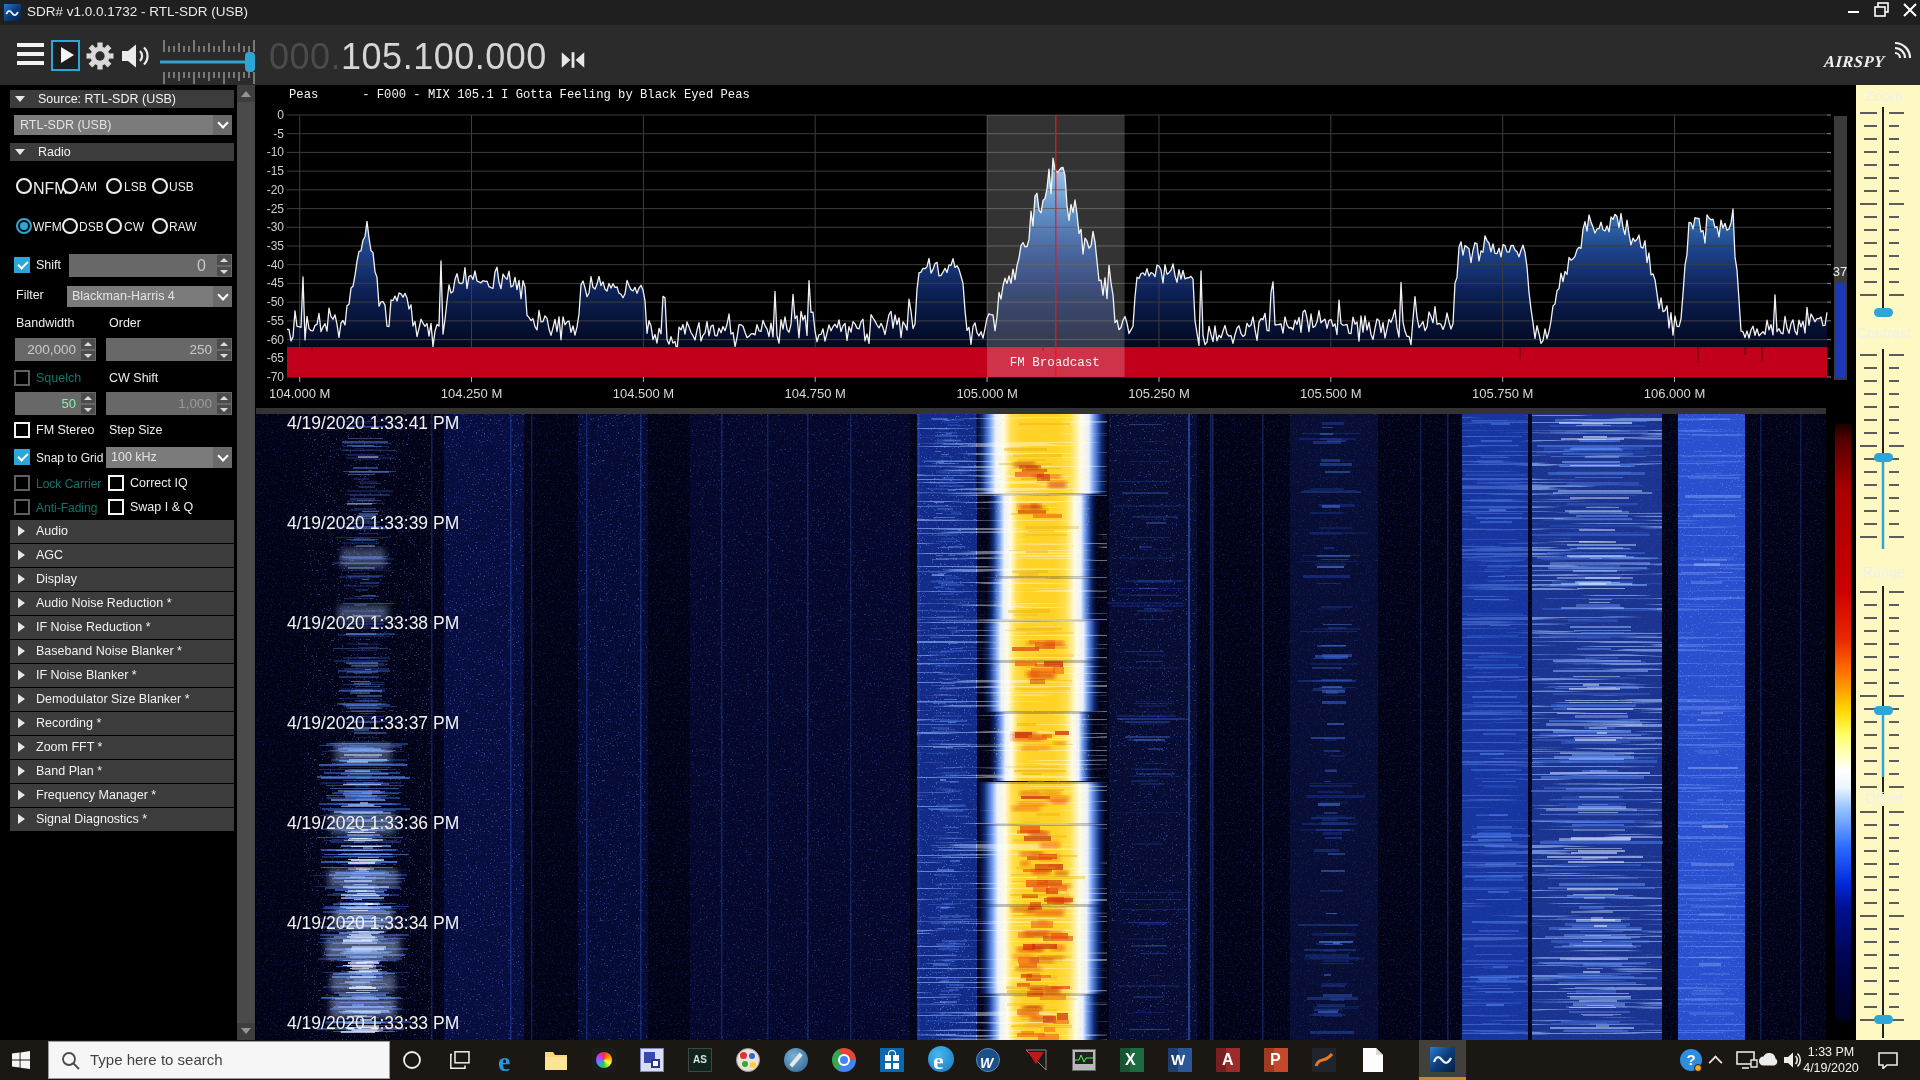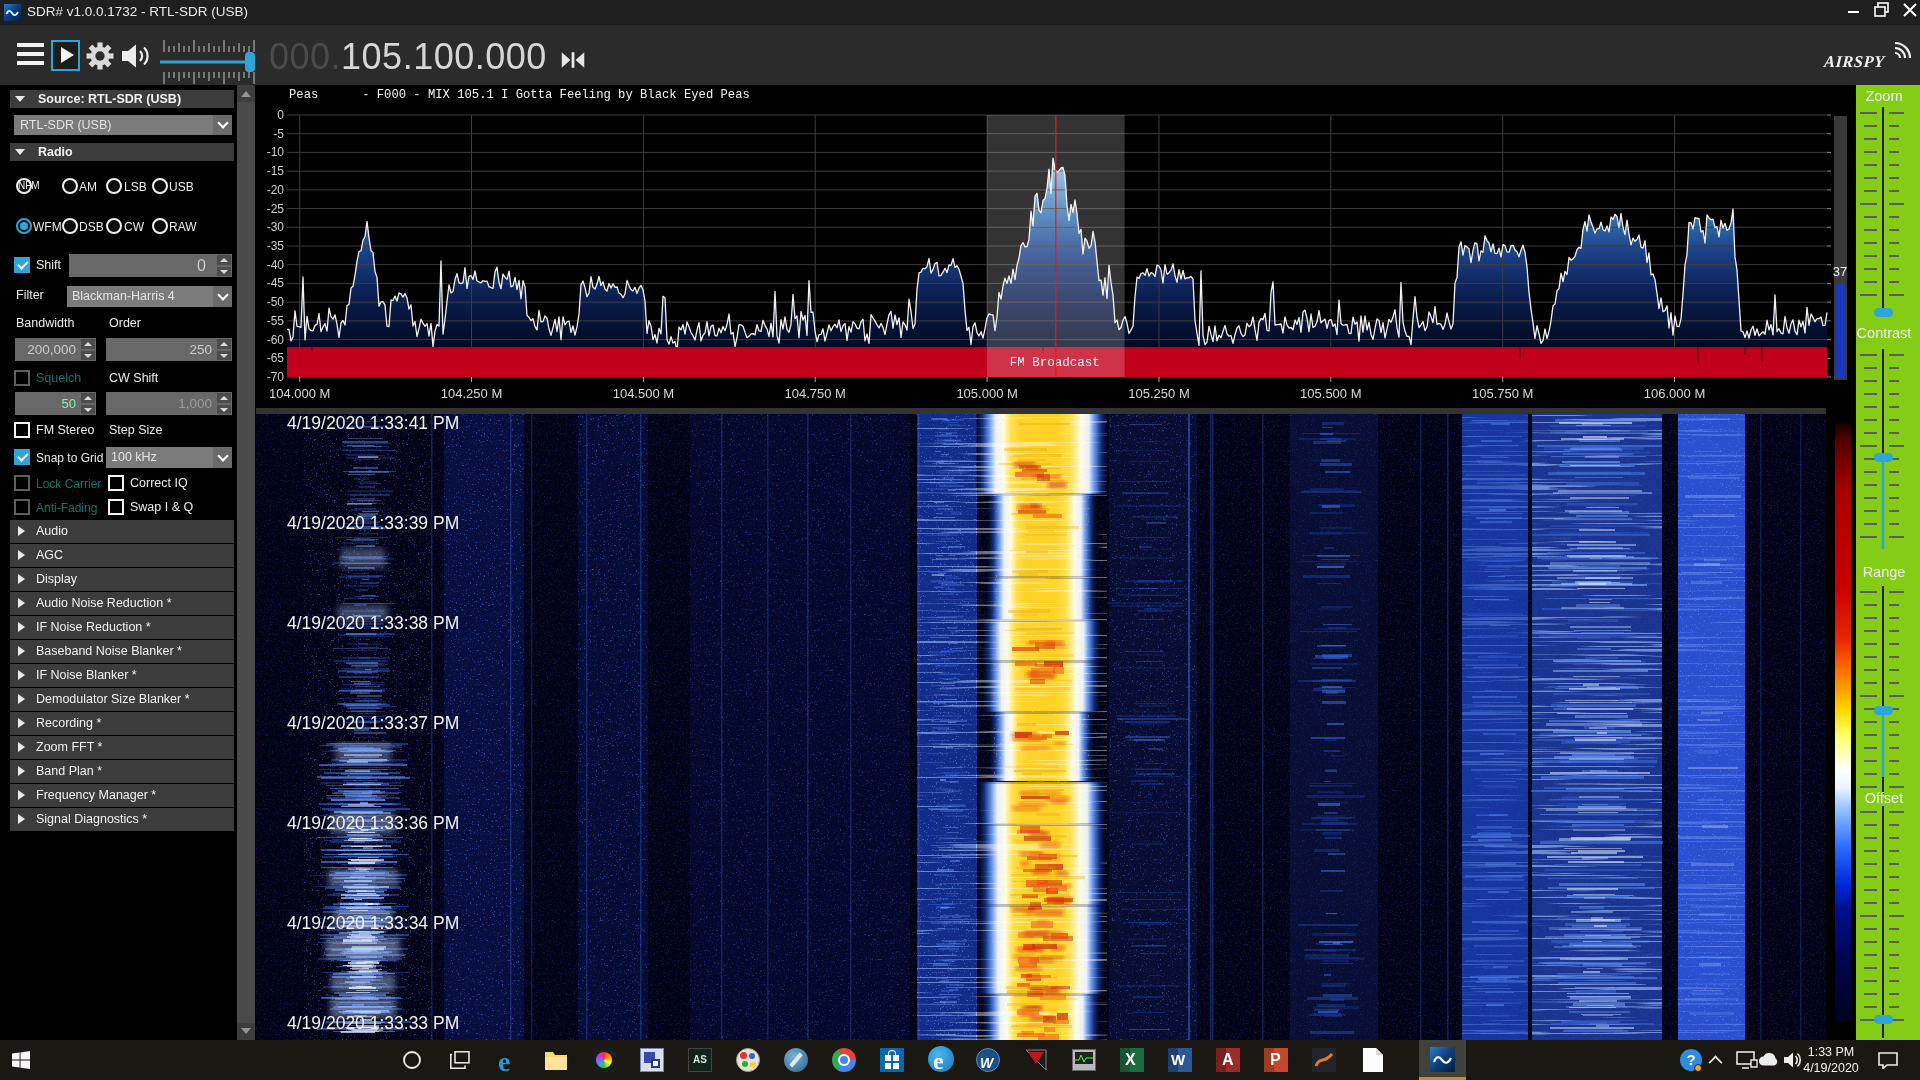--- a/index.html
+++ b/index.html
@@ -2,23 +2,23 @@
 <html><head><meta charset="utf-8">
 <style>
 *{margin:0;padding:0;box-sizing:border-box}
 html,body{width:1920px;height:1080px;overflow:hidden;background:#000;font-family:"Liberation Sans",sans-serif}
 .abs{position:absolute}
 #app{position:absolute;left:0;top:0;width:1920px;height:1080px}
 #titlebar{position:absolute;left:0;top:0;width:1920px;height:25px;background:#1f1f1f}
 #toolbar{position:absolute;left:0;top:25px;width:1920px;height:60px;background:#2b2b2b}
 #leftpanel{position:absolute;left:0;top:85px;width:256px;height:955px;background:#000}
 #mainblack{position:absolute;left:256px;top:85px;width:1600px;height:955px;background:#000}
-#rightpanel{position:absolute;left:1856px;top:85px;width:64px;height:955px;background:#84cc16}
+#rightpanel{position:absolute;left:1856px;top:85px;width:64px;height:955px;background:#fef9c3}
 #taskbar{position:absolute;left:0;top:1040px;width:1920px;height:40px;background:#1b1712}
-.hdr{position:absolute;left:10px;width:224px;height:18px;background:#3c3c3c;color:#f2f2f2;font-size:12.5px;font-weight:bold;line-height:18px}
+.hdr{position:absolute;left:10px;width:224px;height:18px;background:#3c3c3c;color:#f2f2f2;font-size:12.5px;font-weight:normal;line-height:18px}
 .hdr .tri{position:absolute;left:5px;top:6px;width:0;height:0;border-left:5px solid transparent;border-right:5px solid transparent;border-top:6px solid #e8e8e8}
 .hdr span{position:absolute;left:28px}
 .cb{position:absolute;width:16px;height:16px;background:#000;border:2px solid #f5f5f5}
 .cb.dis{border-color:#5f5f5f}
 .cb.on{background:#2da6d5;border-color:#2da6d5}
 .cb.on:after{content:"";position:absolute;left:2px;top:2px;width:8px;height:4px;border-left:2px solid #fff;border-bottom:2px solid #fff;transform:rotate(-45deg)}
 .rad{position:absolute;width:16px;height:16px;border-radius:50%;background:#0a0a0a;border:2px solid #f0f0f0}
 .rad.on{border-color:#2da6d5}
 .rad.on:after{content:"";position:absolute;left:2px;top:2px;width:8px;height:8px;border-radius:50%;background:#2da6d5}
 .lbl{position:absolute;color:#ededed;font-size:12.5px;white-space:nowrap}
@@ -117,21 +117,21 @@
  <div class="hdr" style="top:5px">
         <div class="tri"></div>
         <span>Source: RTL-SDR (USB)</span>
       </div>
  <div class="dd" style="left:14px;top:30px;width:218px;height:20px;line-height:20px"><span style="margin-left:6px">RTL-SDR (USB)</span><div class="ar"></div><div class="chev" style="top:4px"></div></div>
  <div class="hdr" style="top:58px">
         <div class="tri"></div>
         <span>Radio</span>
       </div>
  <div class="rad" style="left:16px;top:93px"></div>
-      <div class="lbl" style="left:18px;top:95px;font-size:10px">NFM</div>
+      <div class="lbl" style="left:33px;top:95px;font-size:16px">NFM</div>
  <div class="rad" style="left:62px;top:93px"></div>
       <div class="lbl" style="left:79px;top:95px;font-size:12px">AM</div>
  <div class="rad" style="left:106px;top:93px"></div>
       <div class="lbl" style="left:124px;top:95px;font-size:12px">LSB</div>
  <div class="rad" style="left:152px;top:93px"></div>
       <div class="lbl" style="left:169px;top:95px;font-size:12px">USB</div>
  <div class="rad on" style="left:16px;top:133px"></div>
       <div class="lbl" style="left:33px;top:135px;font-size:12px">WFM</div>
  <div class="rad" style="left:62px;top:133px"></div>
       <div class="lbl" style="left:79px;top:135px;font-size:12px">DSB</div>
@@ -2015,20 +2015,27 @@
 <path d="M27,721 V953" stroke="#222" stroke-width="2"></path>
 <rect x="18" y="930" width="19" height="9" rx="4.5" fill="#2da6d5"></rect>
 </svg>
     </div>
 <div class="abs" style="left:1835px;top:424px;width:16px;height:597px;background:linear-gradient(to bottom,#1a0000 0.0%,#550000 2.7%,#a80000 11.0%,#cc0000 27.8%,#e82800 36.0%,#ff6a00 41.0%,#ffd800 48.0%,#ffff66 52.0%,#ffffff 58.0%,#e8f4ff 61.0%,#9cc8ff 64.0%,#2a6aff 71.0%,#0028d8 77.2%,#001090 81.0%,#000448 91.0%,#000120 100.0%)"></div>
 
 <div id="taskbar">
  <svg class="abs" style="left:12px;top:11px" width="18" height="18" viewBox="0 0 18 18">
   <path fill="#f5f5f5" d="M0,2.6 L7.6,1.5 L7.6,8.6 L0,8.6 Z M8.5,1.4 L18,0 L18,8.6 L8.5,8.6 Z M0,9.5 L7.6,9.5 L7.6,16.6 L0,15.5 Z M8.5,9.5 L18,9.5 L18,18 L8.5,16.7 Z"></path>
  </svg>
+ <div class="abs" style="left:48px;top:1px;width:342px;height:38px;background:#f6f6f6;border:1px solid #9a9a9a">
+  <svg class="abs" style="left:12px;top:9px" width="20" height="20" viewBox="0 0 20 20">
+   <circle cx="8" cy="8" r="6" fill="none" stroke="#4a4a4a" stroke-width="1.8"></circle>
+   <path d="M12.5,12.5 L18,18" stroke="#4a4a4a" stroke-width="1.8"></path>
+  </svg>
+  <div class="abs" style="left:41px;top:9px;font-size:15px;color:#424242">Type here to search</div>
+ </div>
  <svg class="abs" style="left:402px;top:10px" width="20" height="20">
         <circle cx="10" cy="10" r="8" fill="none" stroke="#f0f0f0" stroke-width="1.8"></circle>
       </svg>
  <svg class="abs" style="left:450px;top:11px" width="20" height="18" viewBox="0 0 20 18">
   <rect x="5" y="0.8" width="14" height="11" fill="none" stroke="#f0f0f0" stroke-width="1.5"></rect>
   <path d="M2,3.5 L0.8,3.5 L0.8,17.2 L15,17.2 L15,14.5" fill="none" stroke="#f0f0f0" stroke-width="1.5"></path>
  </svg>
  <div class="abs" style="left:498px;top:6px;color:#2696d8;font-size:28px;font-weight:bold;font-family:'Liberation Serif',serif">e</div>
  <svg class="abs" style="left:544px;top:9px" width="24" height="22" viewBox="0 0 24 22">
   <path d="M1,3 L9,3 L11,6 L23,6 L23,21 L1,21 Z" fill="#f8d775"></path>

